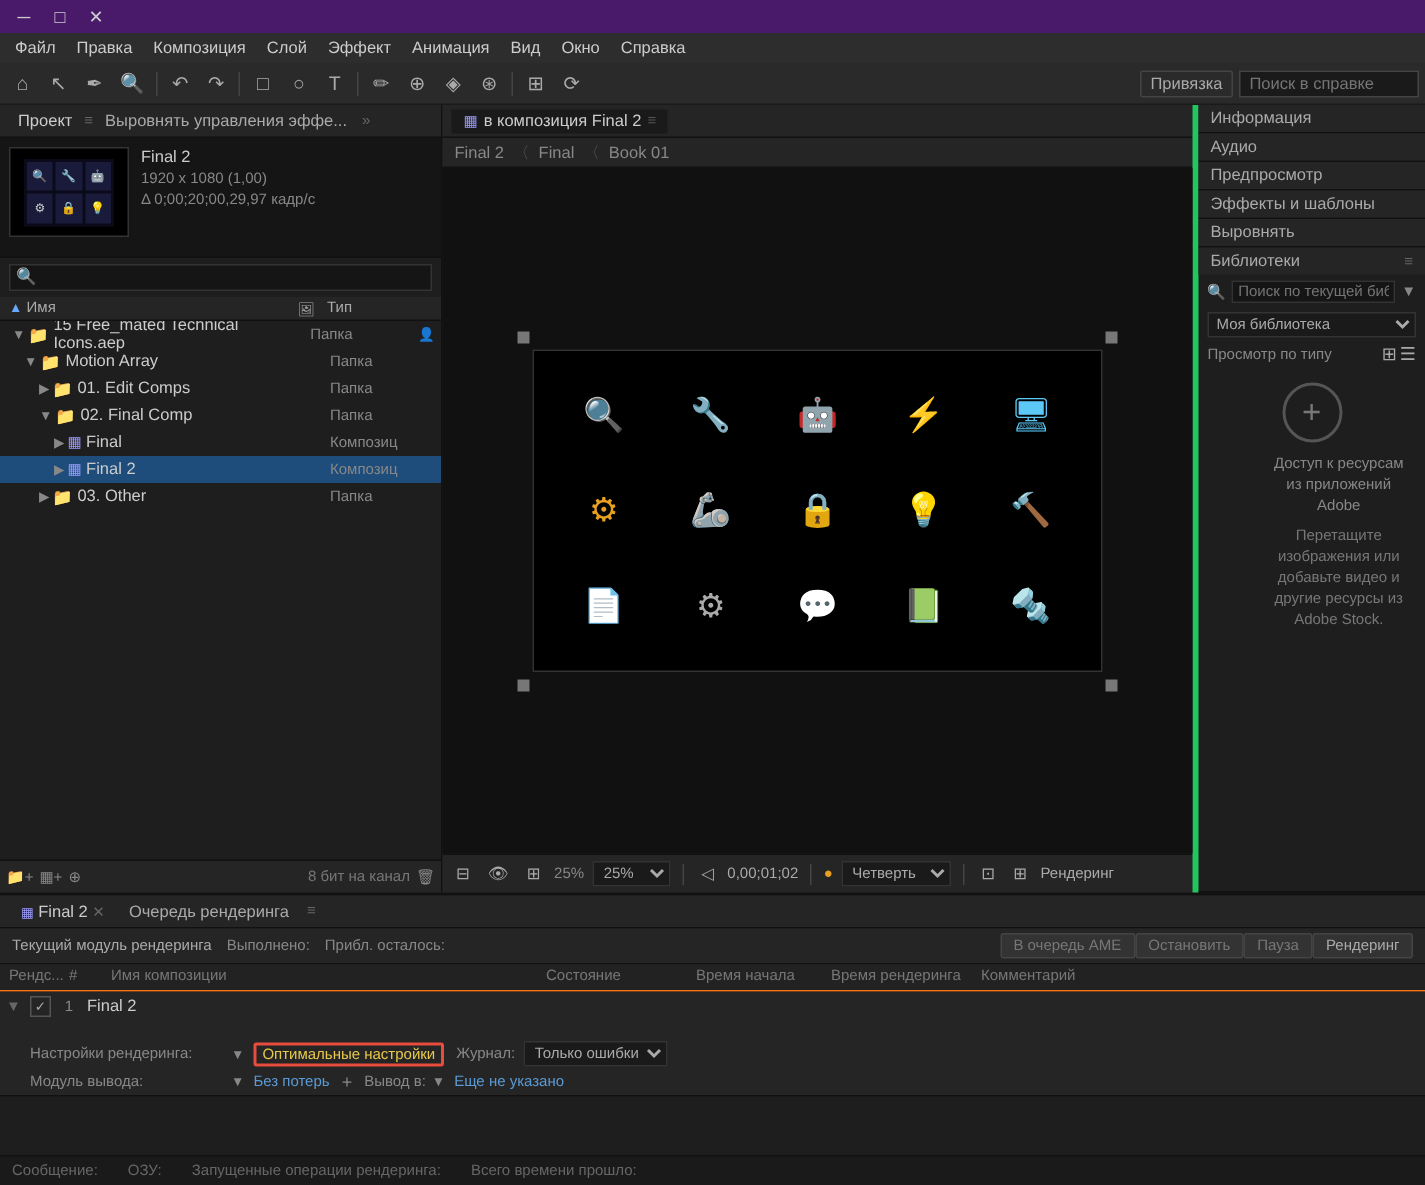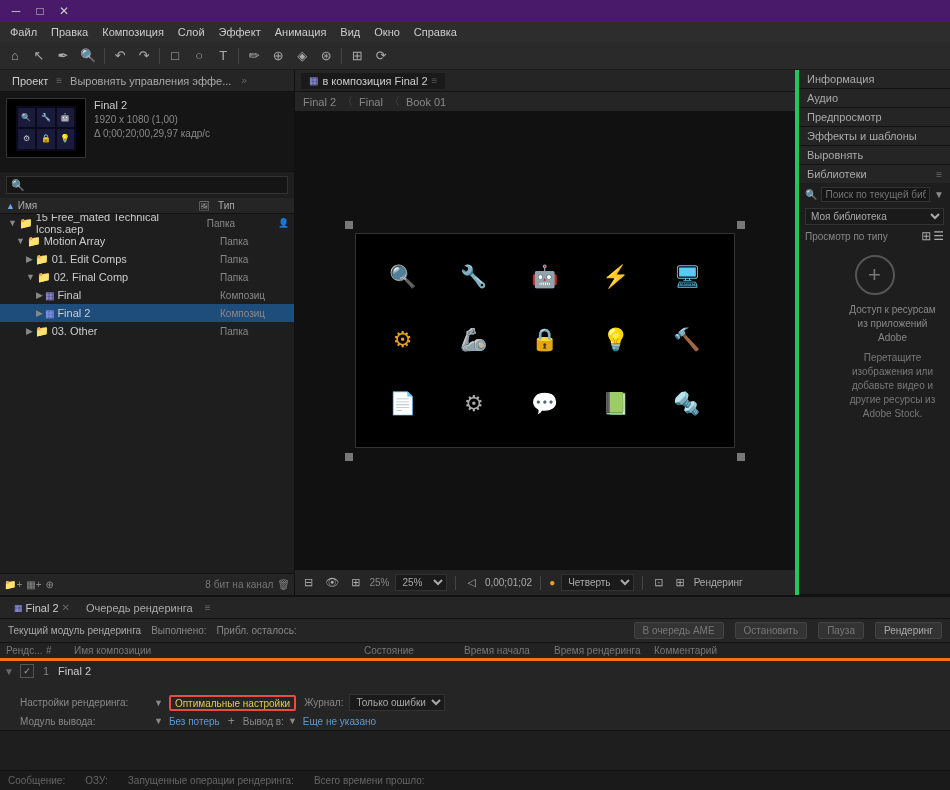--- a/index.html
+++ b/index.html
@@ -98,25 +98,25 @@
 
     
     #bottom-panel { height: 195px; background: #1e1e1e; border-top: 2px solid #111; display: flex; flex-direction: column; }
     #render-tabs { background: #252525; height: 22px; display: flex; align-items: center; padding: 0 6px; border-bottom: 1px solid #111; }
     #render-tabs .rtab { font-size: 11px; color: #aaa; padding: 2px 8px; cursor: pointer; display: flex; align-items: center; gap: 3px; }
     #render-tabs .rtab.active { color: #ccc; }
     #render-tabs .rtab .close-x { color: #666; font-size: 10px; }
 
     #render-status-bar { background: #252525; height: 24px; display: flex; align-items: center; padding: 0 8px; border-bottom: 1px solid #111; gap: 10px; font-size: 10px; color: #888; }
     #render-status-bar .status-label { color: #aaa; }
-    #render-status-bar .render-btns { margin-left: auto; display: flex; gap: 11px; }
+    #render-status-bar .render-btns { margin-left: auto; display: flex; gap: 0; }
     #render-status-bar .rbtn { background: #333; color: #777; font-size: 10px; padding: 2px 8px; border: 1px solid #444; cursor: pointer; border-radius: 2px; }
     #render-status-bar .rbtn.active { color: #aaa; }
 
-    #render-queue-header { display: flex; align-items: flex-start; padding: 2px 6px; background: #222; border-bottom: 3px solid #f97316; font-size: 10px; color: #777; height: 18px; }
+    #render-queue-header { display: flex; align-items: flex-start; padding: 2px 6px; background: #222; border-bottom: 1px solid #f97316; font-size: 10px; color: #777; height: 18px; }
     .rq-col { overflow: hidden; white-space: nowrap; }
 
     #render-queue-items { flex: 1; overflow-y: auto; }
     #render-queue-item { background: #252525; border-bottom: 1px solid #111; }
     .rq-main-row { display: flex; align-items: center; padding: 2px 4px; height: 20px; gap: 4px; }
     .rq-expand { color: #666; cursor: pointer; font-size: 10px; width: 12px; }
     .rq-check { width: 14px; height: 14px; border: 1px solid #555; display: flex; align-items: center; justify-content: center; color: #aaa; font-size: 9px; }
     .rq-num { color: #888; font-size: 10px; width: 16px; text-align: center; }
     .rq-comp-name { color: #ccc; font-size: 11px; flex: 1; }
     .rq-status { color: #aaa; font-size: 10px; width: 80px; }
@@ -162,20 +162,24 @@
   <span class="tool-btn">○</span>
   <span class="tool-btn">T</span>
   <span class="tool-separator"></span>
   <span class="tool-btn">✏</span>
   <span class="tool-btn">⊕</span>
   <span class="tool-btn">◈</span>
   <span class="tool-btn">⊛</span>
   <span class="tool-separator"></span>
   <span class="tool-btn">⊞</span>
   <span class="tool-btn">⟳</span>
+  <div class="tool-right">
+    <span class="snap-btn">Привязка</span>
+    <input class="search-box" placeholder="Поиск в справке" style="">
+  </div>
 </div>
 
 <div id="main-layout">
 
   <div id="project-panel">
     <div id="project-tabs">
       <span class="tab active">Проект</span>
       <span style="font-size:10px;color:#666;margin:0 2px;">≡</span>
       <span class="tab">Выровнять управления эффе...</span>
       <span style="margin-left:4px;color:#666;font-size:10px;">»</span>

